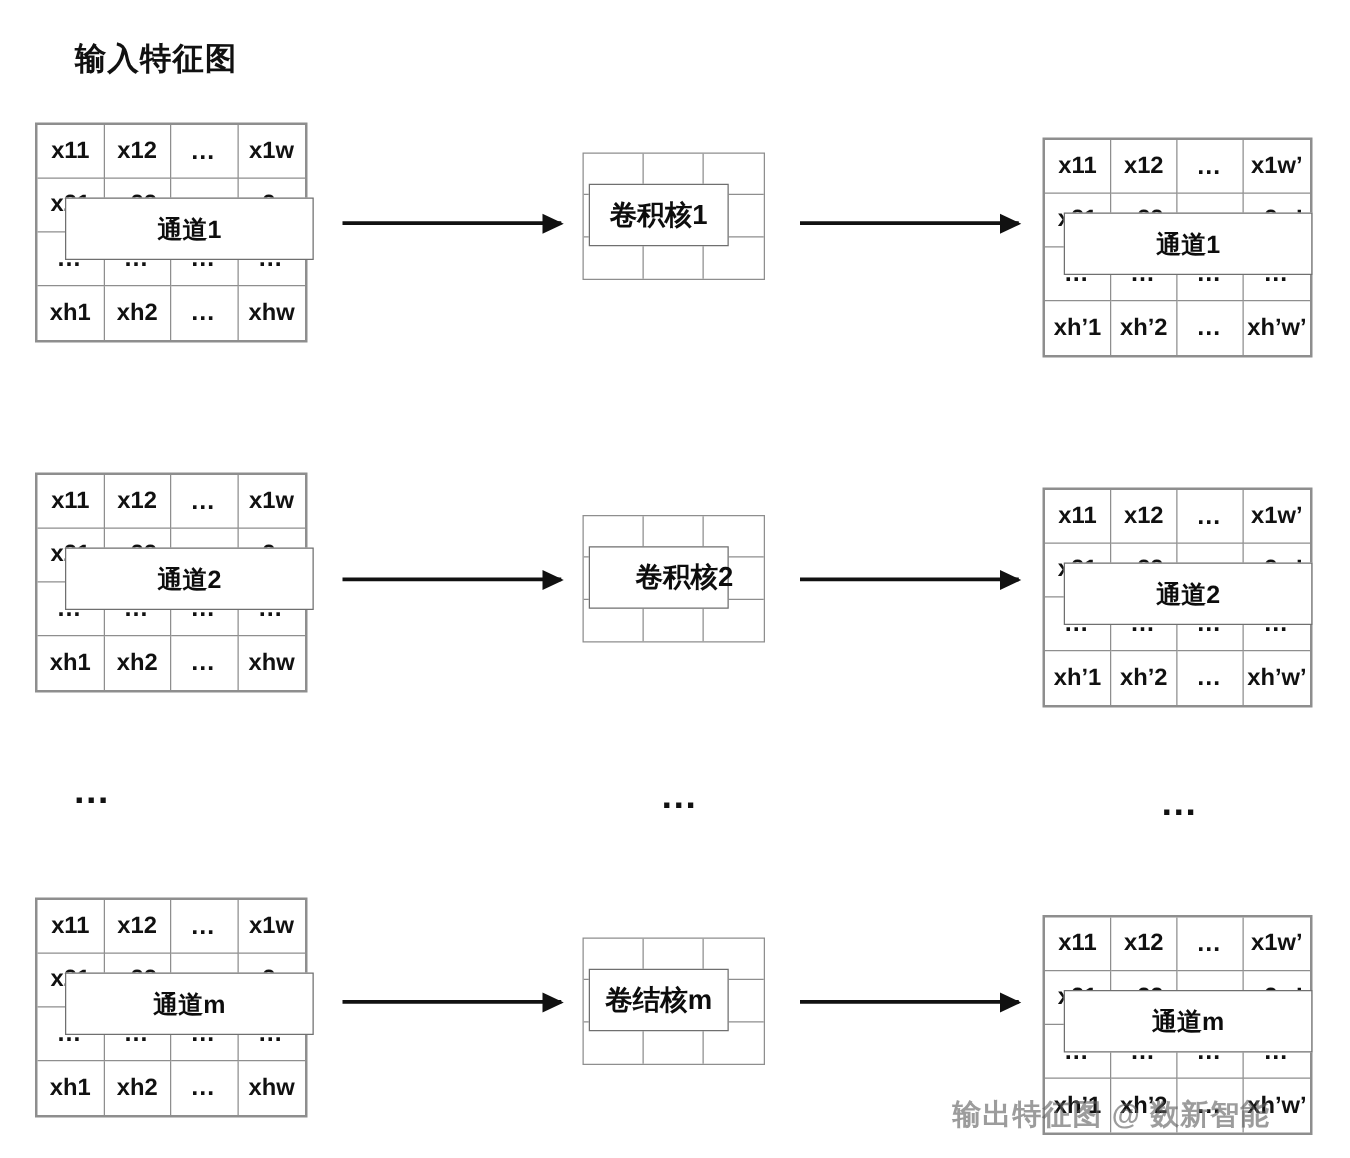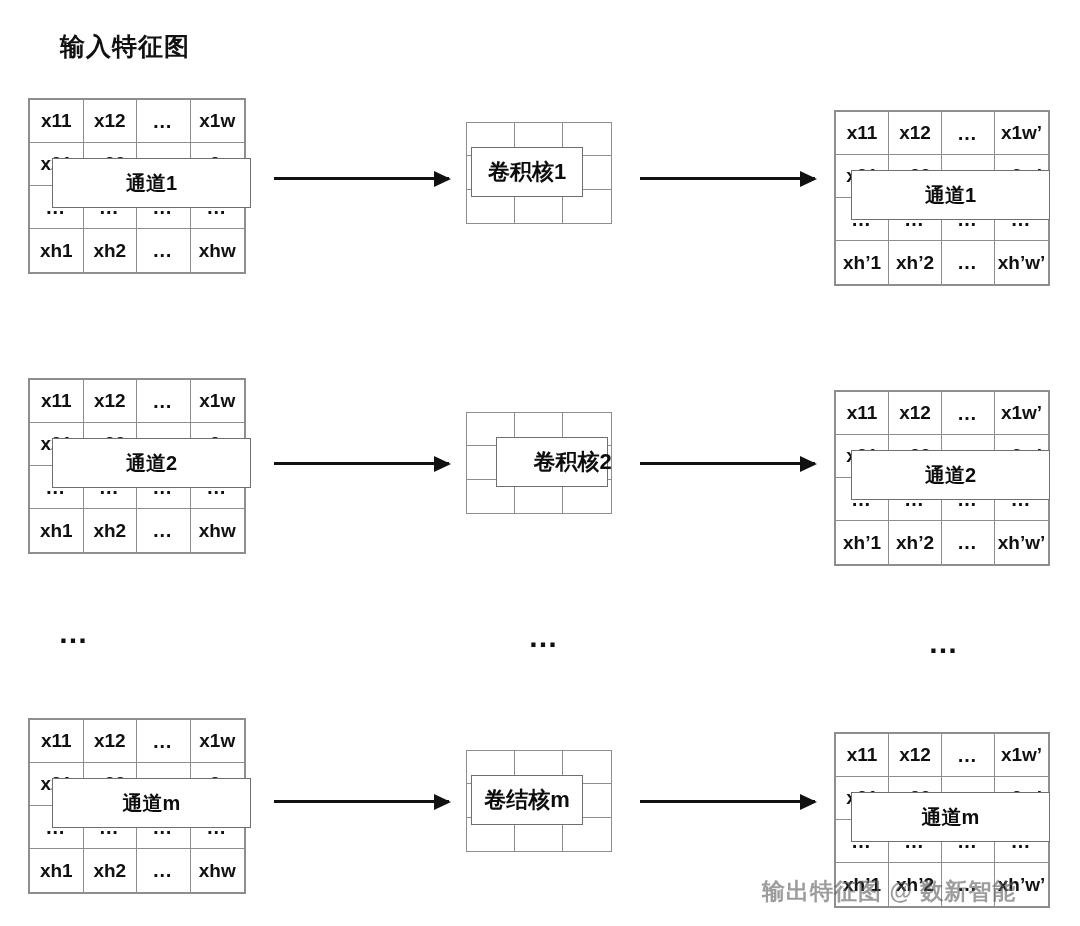--- a/index.html
+++ b/index.html
@@ -239,21 +239,21 @@
     <div class="kcell"></div>
     <div class="kcell"></div>
     <div class="kcell"></div>
     <div class="kcell"></div>
     <div class="kcell"></div>
     <div class="kcell"></div>
     <div class="kcell"></div>
     <div class="kcell"></div>
     <div class="kcell"></div>
   </div>
-  <div class="plate kernel-label" style="left:496px; top:437px;padding-left:41px;">卷积核2</div>
+  <div class="plate kernel-label" style="left:471px; top:437px;padding-left:41px;">卷积核2</div>
 
   <div class="arrow" style="left:640px; top:462px; width:175px;"></div>
 
   <div class="fmap output" style="left:834px; top:390px;">
     <div class="cell">x11</div>
     <div class="cell">x12</div>
     <div class="cell dots">…</div>
     <div class="cell">x1w’</div>
     <div class="cell">x21</div>
     <div class="cell">x22</div>

